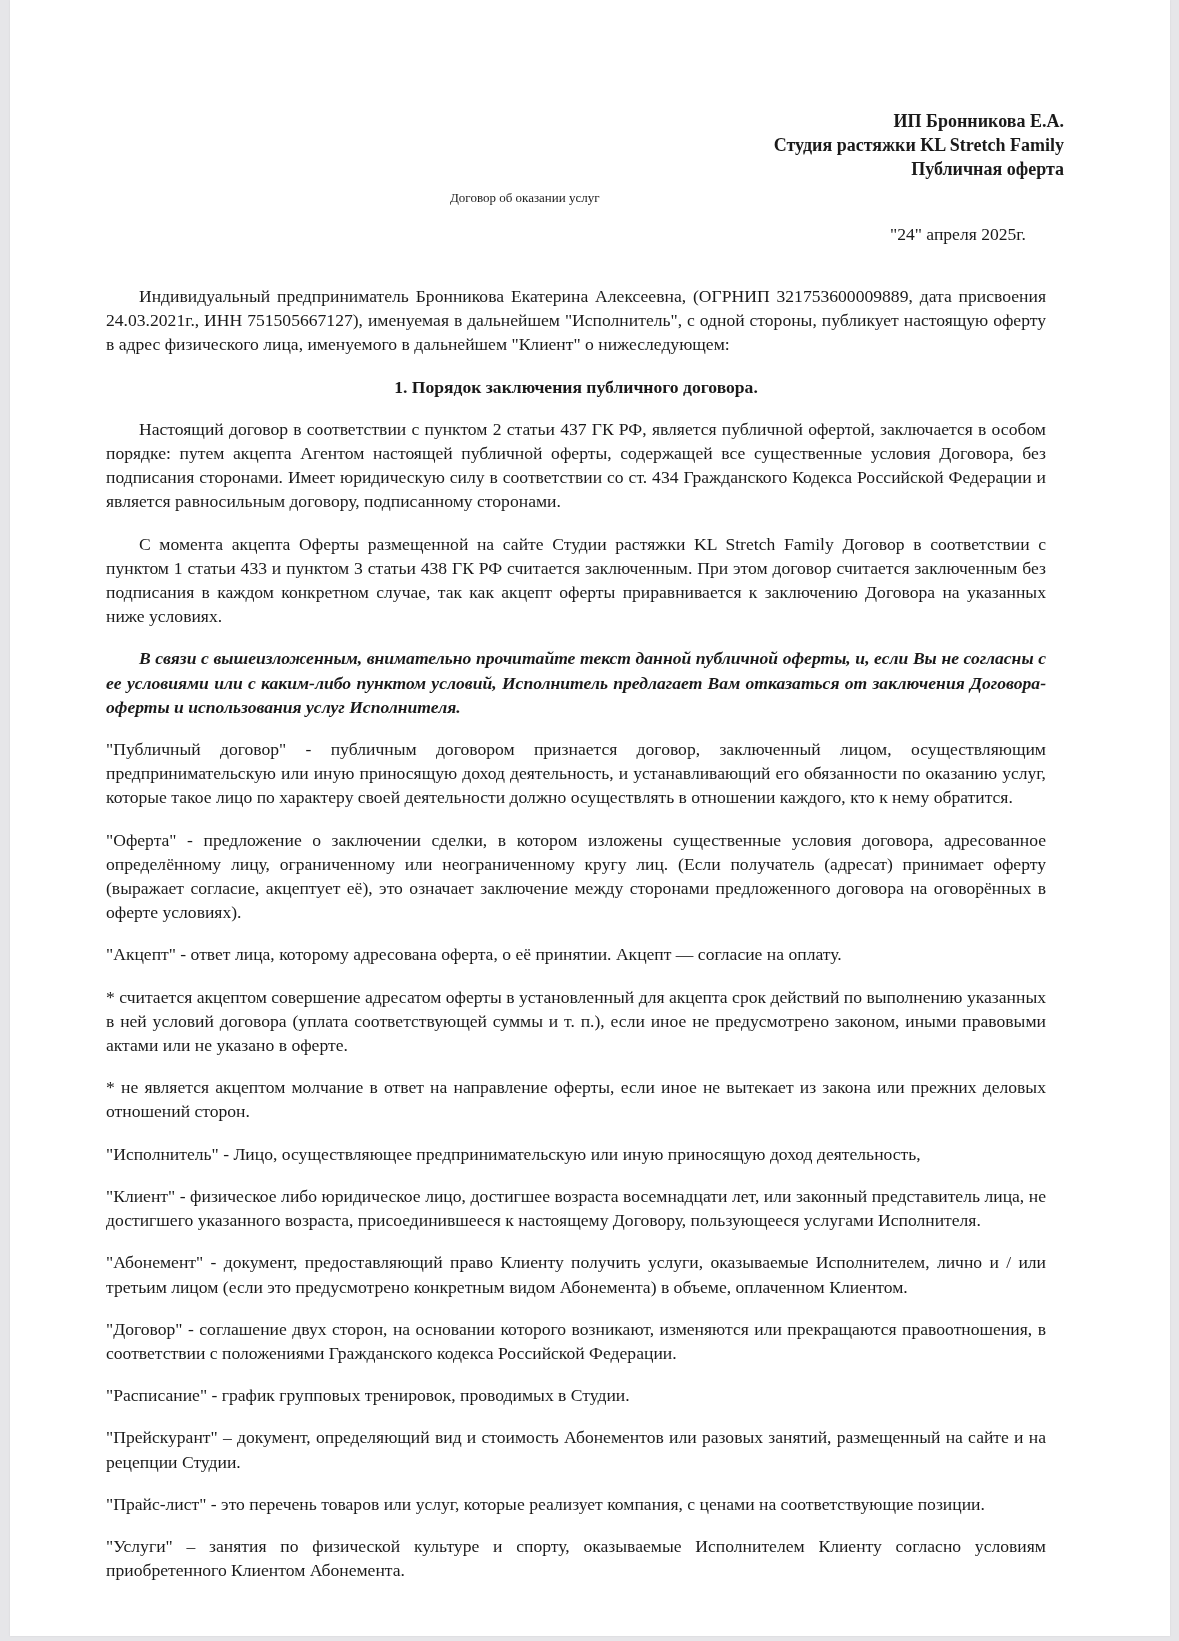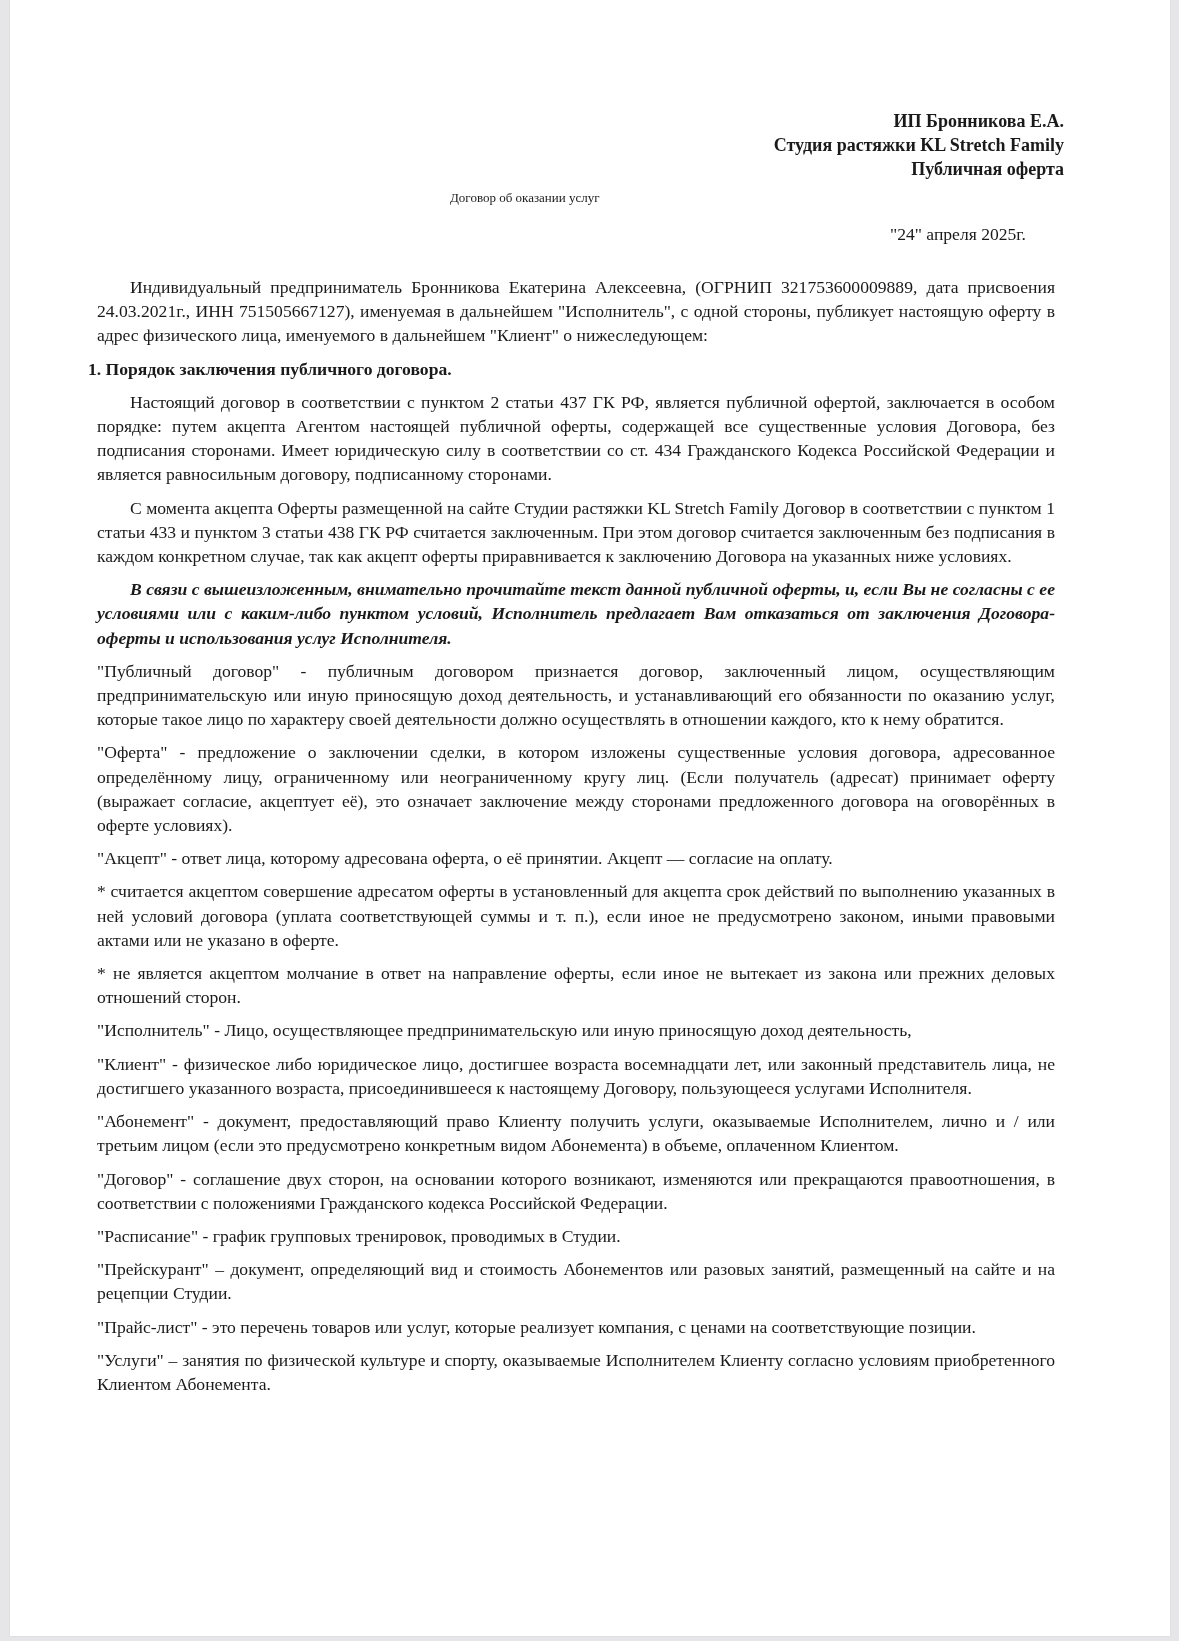--- a/index.html
+++ b/index.html
@@ -19,24 +19,24 @@
     position: absolute; left: 78px; top: 0; width: 976px;
     font-size: 17.6px; line-height: 24.2px;
   }
   .hdr { position: absolute; right: 0; text-align: right; font-weight: bold; font-size: 18px; line-height: 24px; white-space: nowrap; }
   .hdr1 { top: 109px; }
   .hdr2 { top: 133px; }
   .hdr3 { top: 157px; }
   .doc-title { position: absolute; left: 362px; top: 174px; font-size: 13px; white-space: nowrap; margin-top: 12px; }
   .doc-date { position: absolute; right: 38px; top: 222px; font-size: 17.6px; white-space: nowrap; }
   .body { position: absolute; left: 0; top: 266px; width: 976px; }
-  p { margin: 9px; text-align: justify; }
+  p { margin: 18px; text-align: justify; }
   p.ind { text-indent: 33px; }
   p.italic { font-style: italic; font-weight: bold; }
-  h2 { margin: 0; font-size: 17.6px; line-height: 24.2px; font-weight: bold; }
+  h2 { margin: 0; font-size: 17.6px; line-height: 24.2px; font-weight: bold; text-align: center; }
 </style>
 </head>
 <body>
 
 <div class="page">
   <div class="content">
     <div class="hdr hdr1">ИП Бронникова Е.А.</div>
     <div class="hdr hdr2">Студия растяжки  KL Stretch Family</div>
     <div class="hdr hdr3">Публичная оферта</div>
     <div class="doc-title">Договор об оказании услуг</div>

